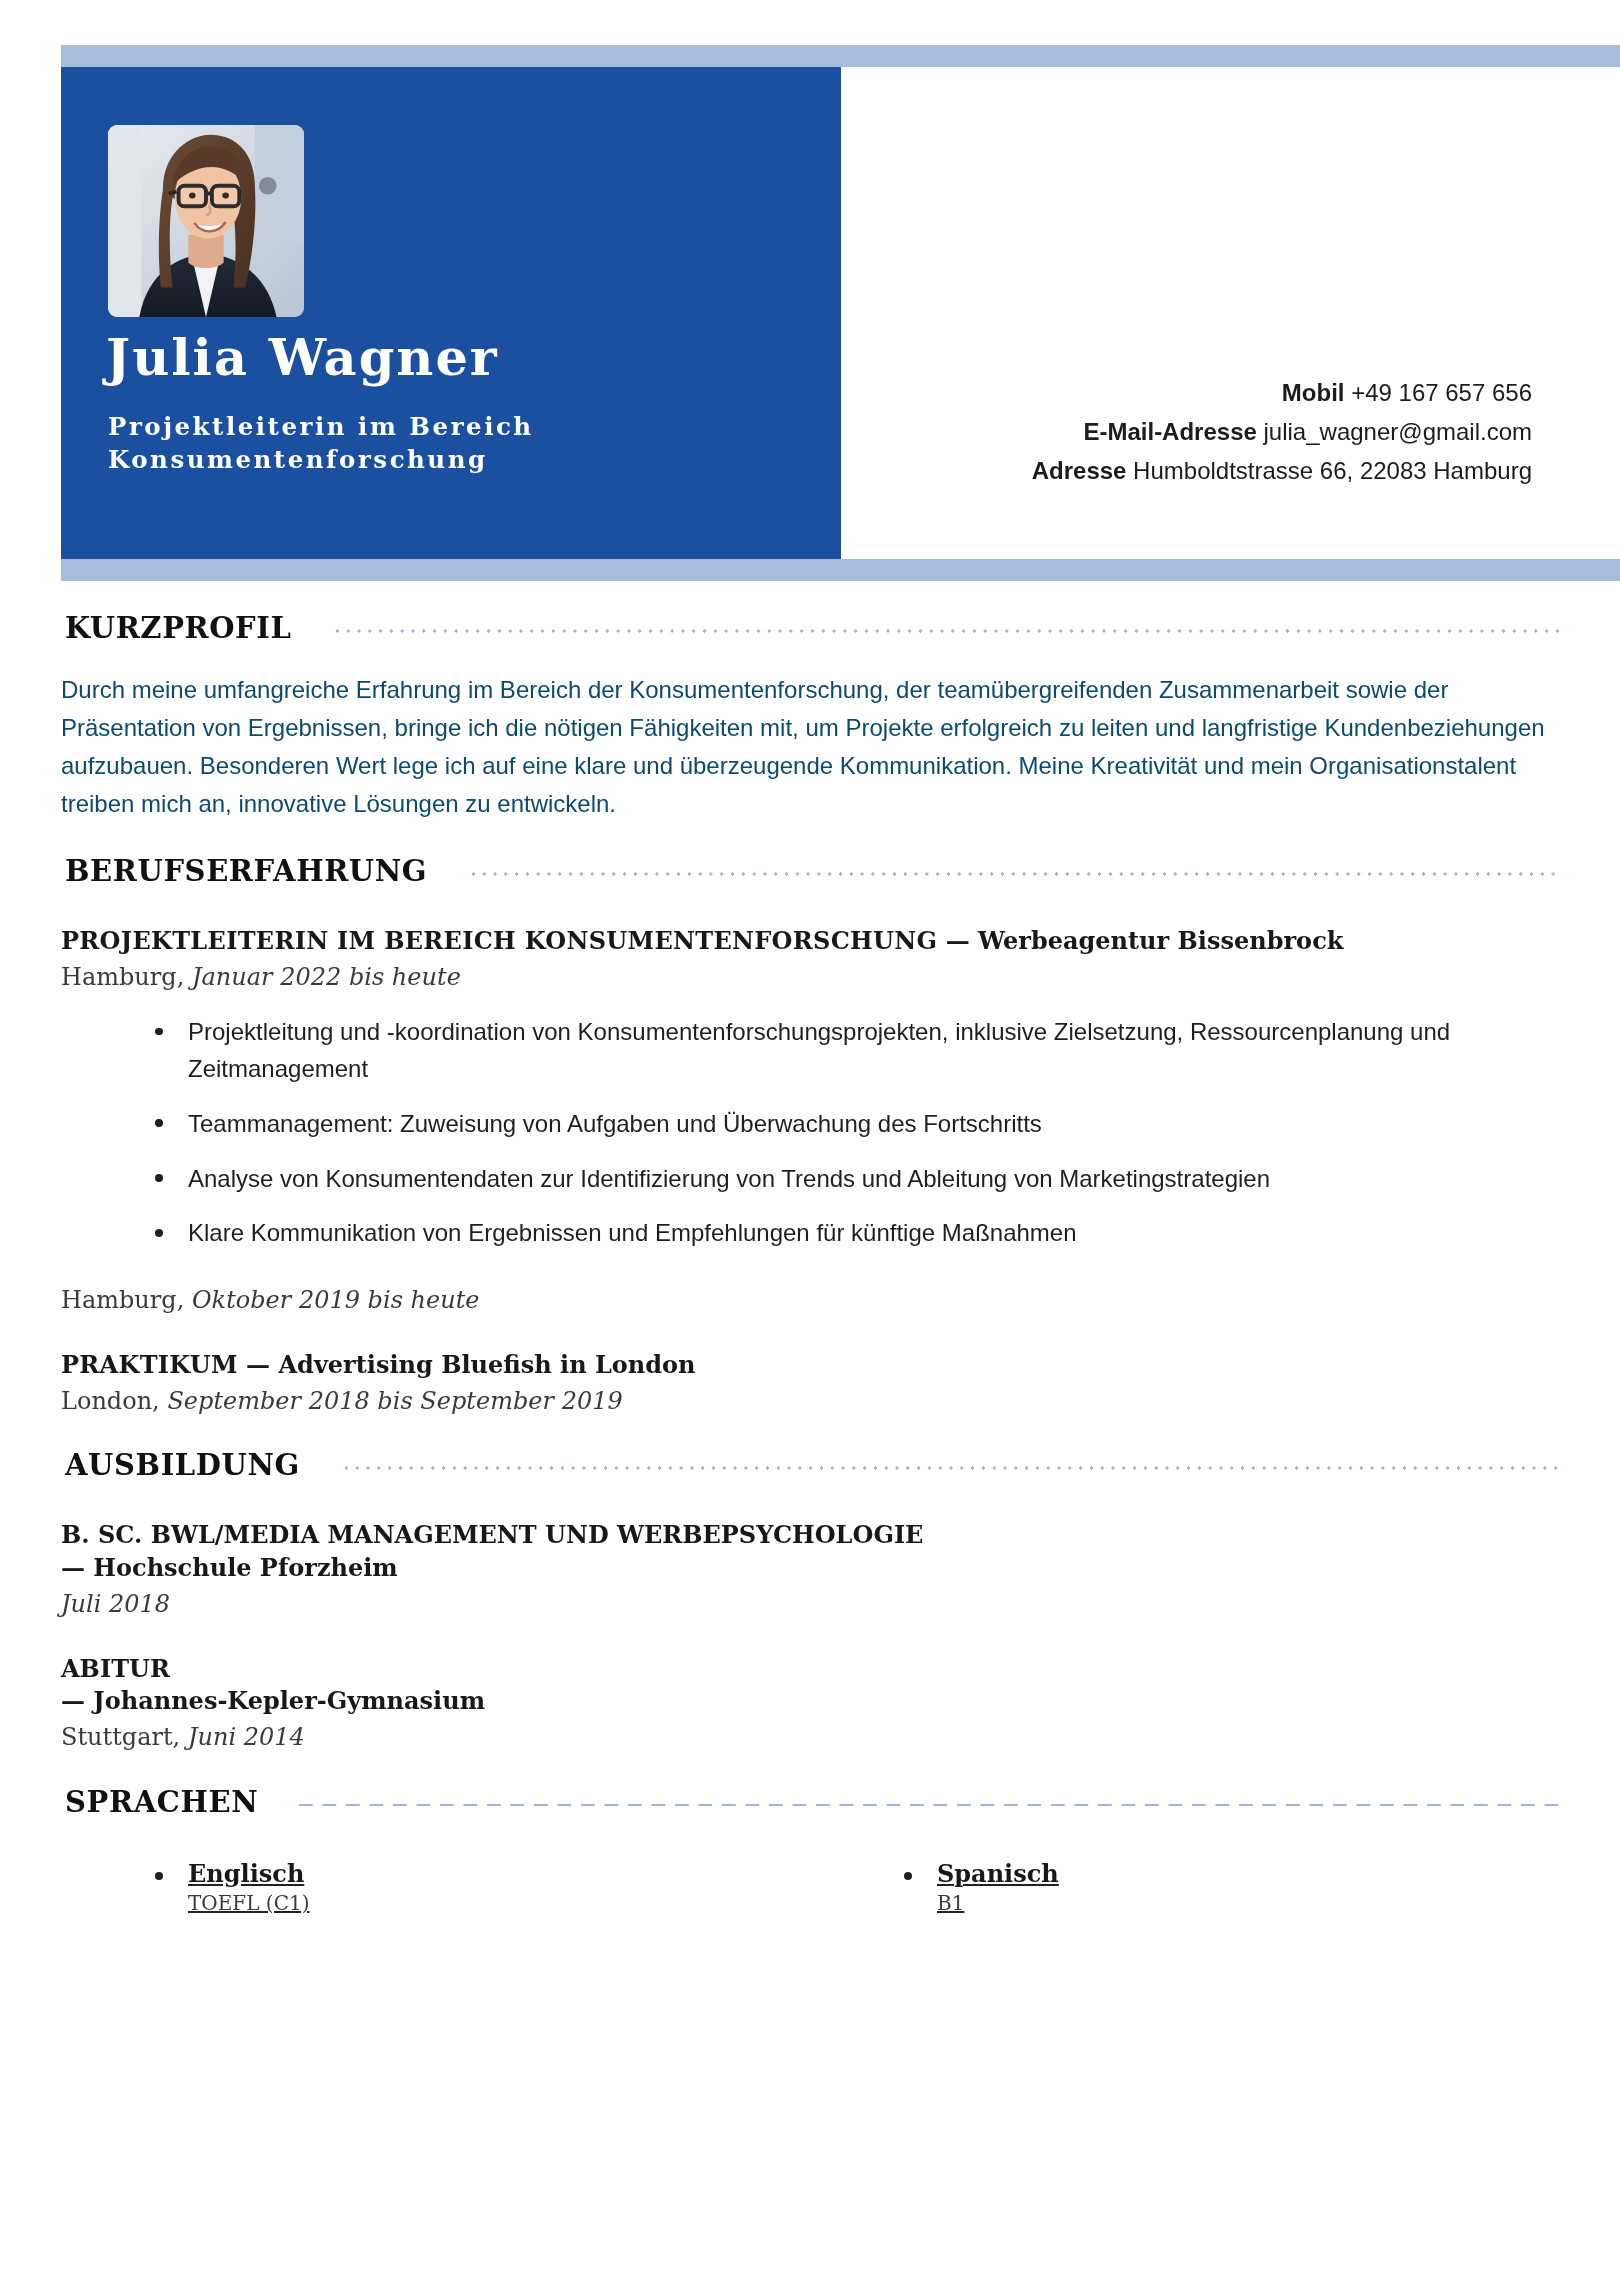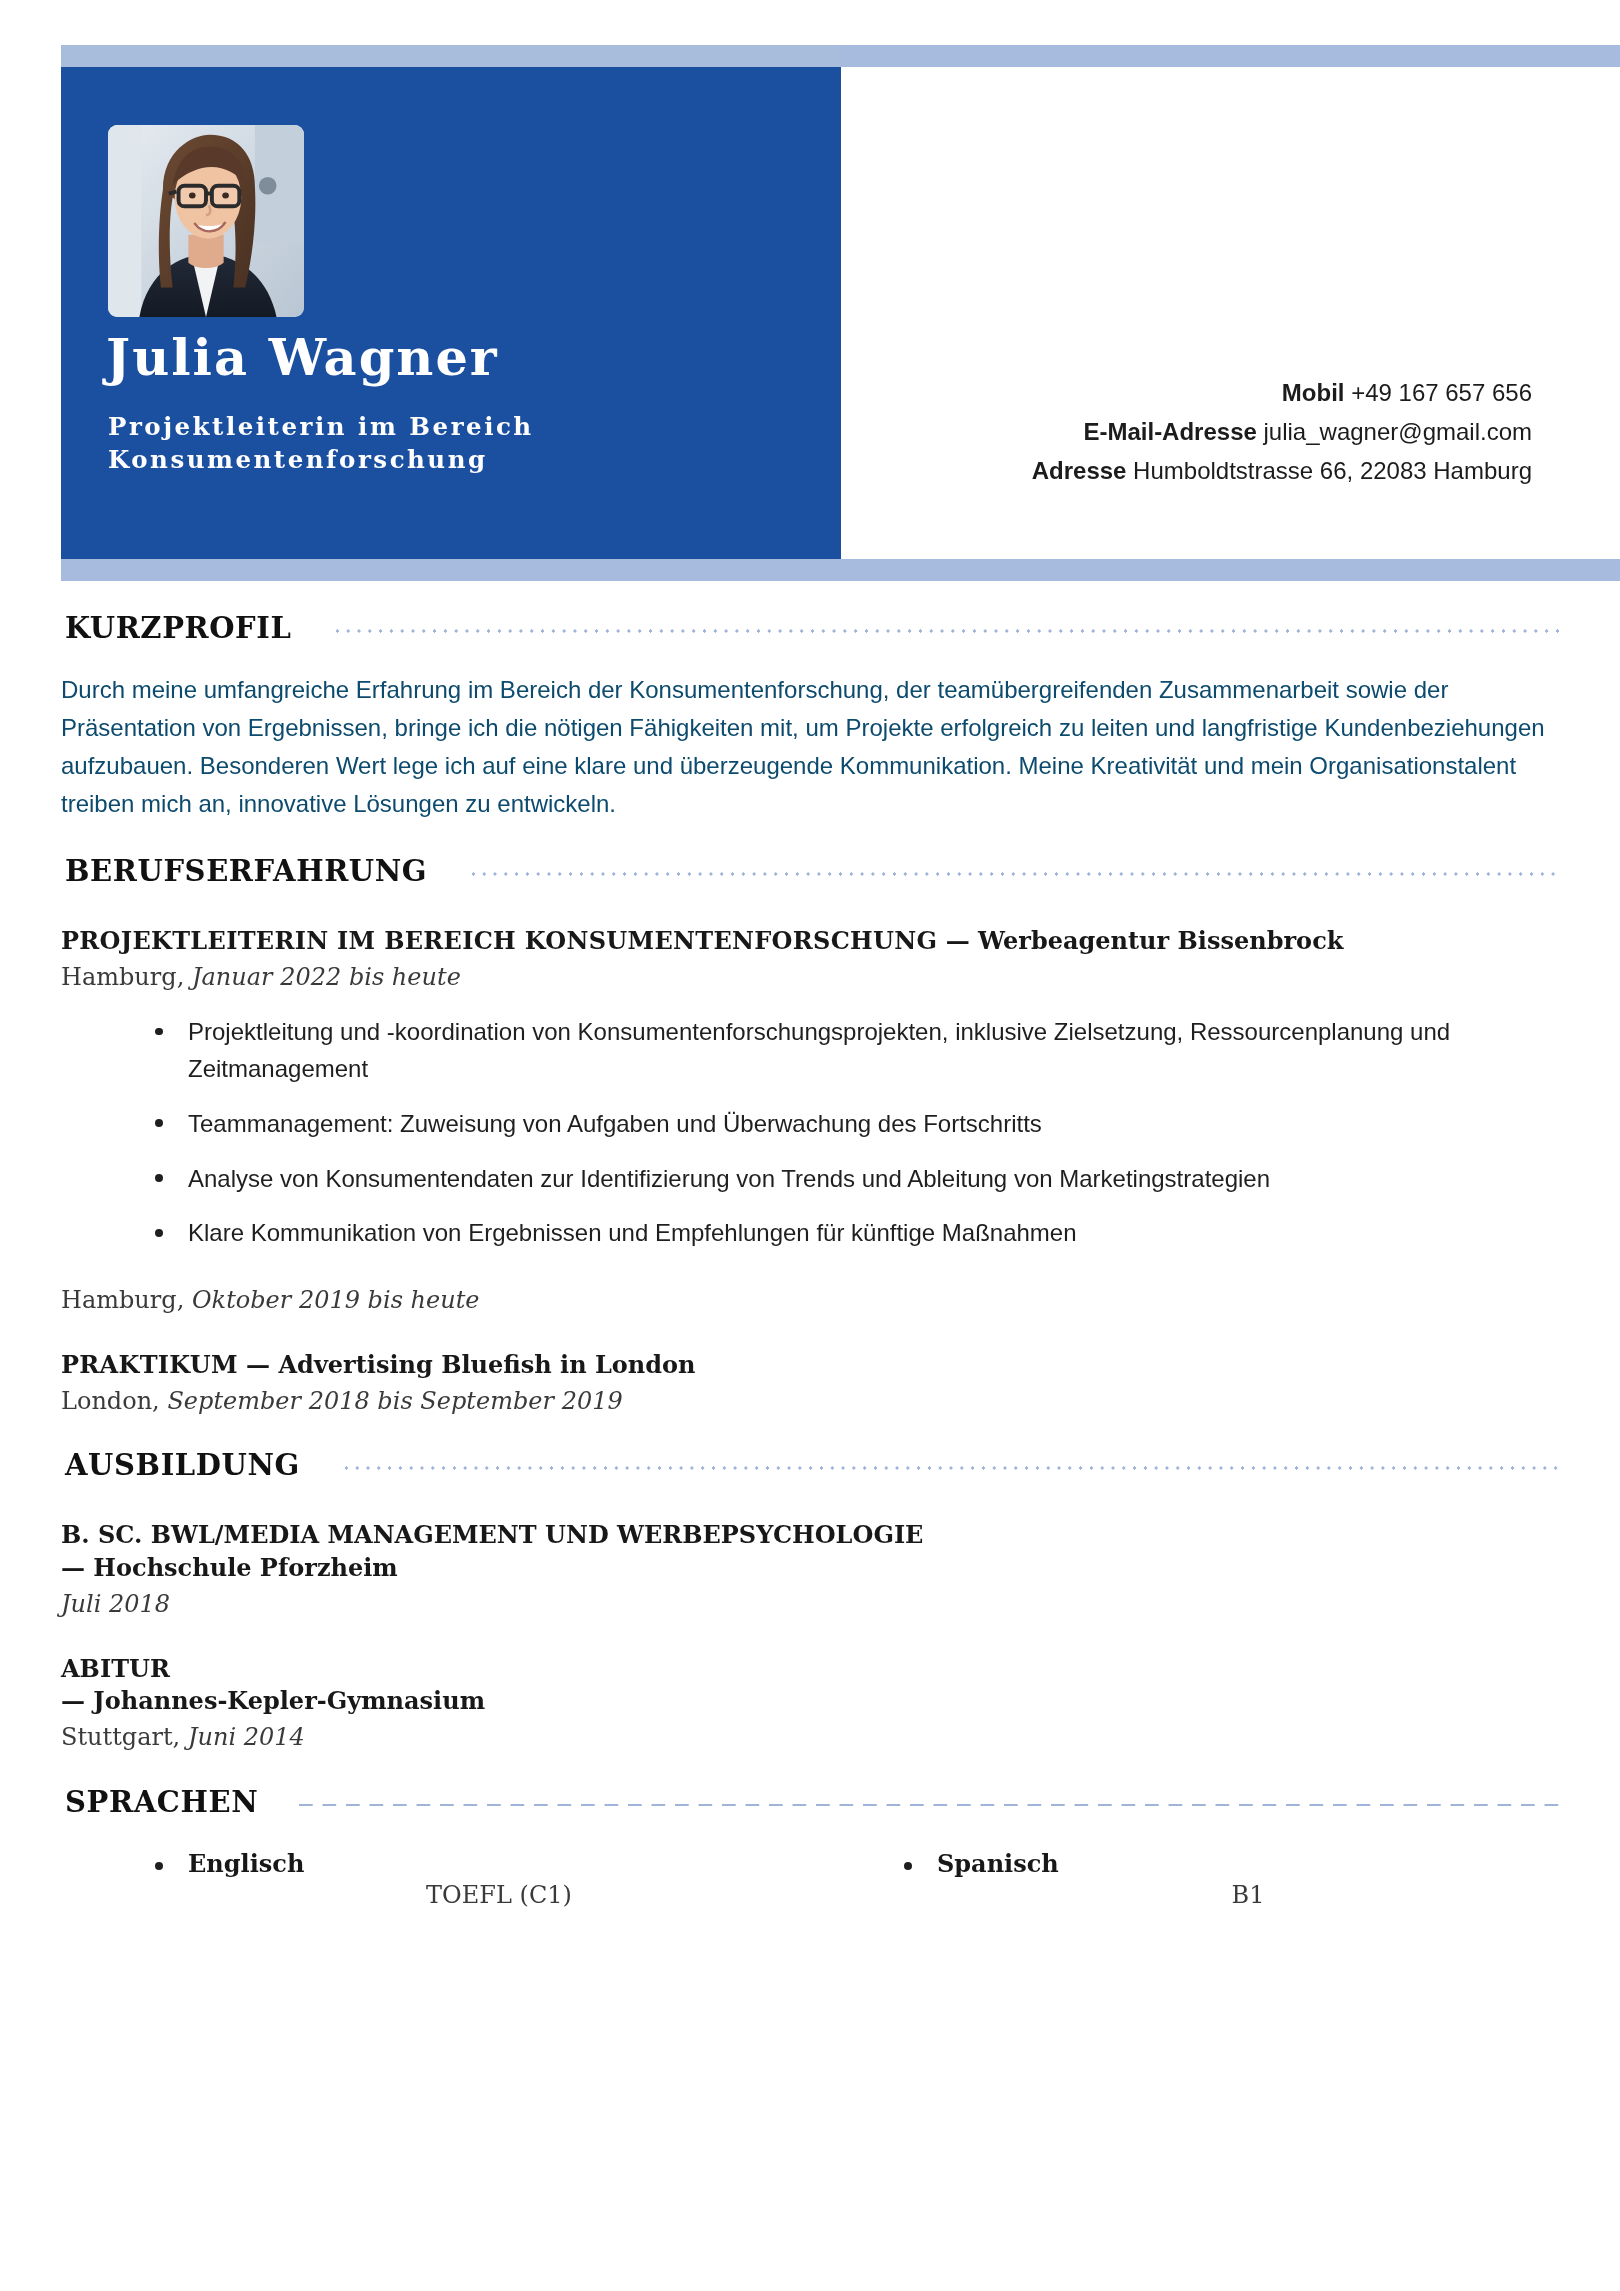--- a/index.html
+++ b/index.html
@@ -189,45 +189,45 @@
     width: 7.8px;
     height: 7.8px;
     border-radius: 50%;
     background: #1f1f1f;
   }
 
   
   .lang-grid {
     display: flex;
     padding: 0 61px;
-    margin-top: 26px;
+    margin-top: 36px;
+    text-decoration: underline;
   }
   .lang-col { width: 50%; position: relative; padding-left: 127px; box-sizing: border-box; }
   .lang-col::before {
     content: "";
     position: absolute;
     left: 94px;
     top: 13.7px;
     width: 7.8px;
     height: 7.8px;
     border-radius: 50%;
     background: #1f1f1f;
   }
   .lang-name {
     font-family: "DejaVu Serif", "Liberation Serif", serif;
     font-weight: bold;
     font-size: 24px;
     color: #181818;
   }
   .lang-level {
     font-family: "DejaVu Serif", "Liberation Serif", serif;
-    font-size: 24px;
+    font-size: 20px;
     color: #3a3a3a;
     margin-top: 3.9px;
-    text-align: center;
   }
 </style>
 </head>
 <body>
 
 <div class="page">
 
   <div class="header">
     <div class="topbar-light"></div>
     <div class="topbar-light-left"></div>

